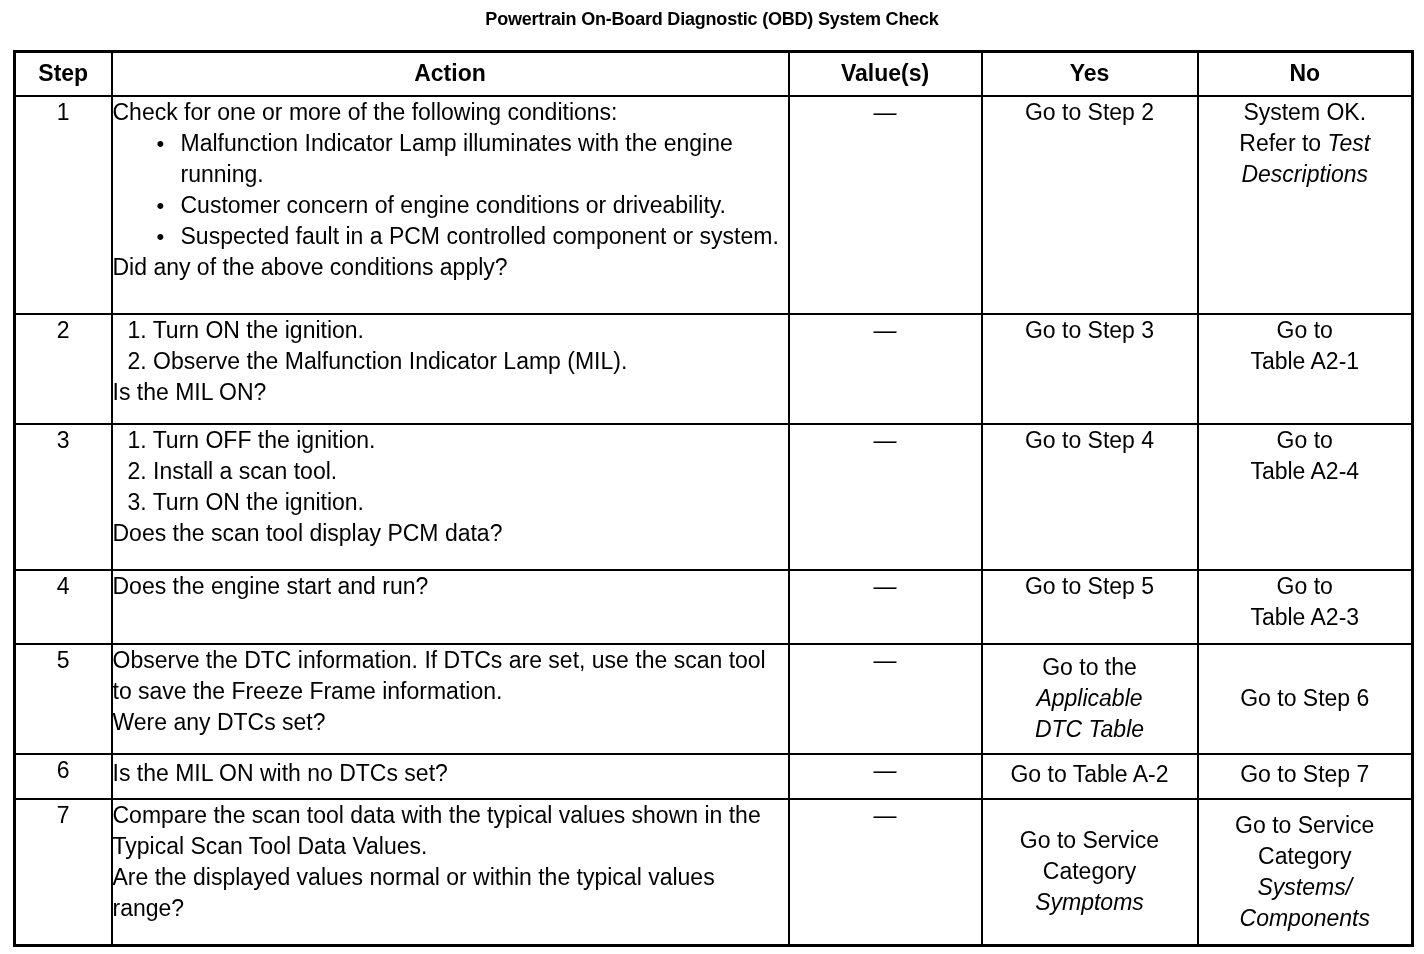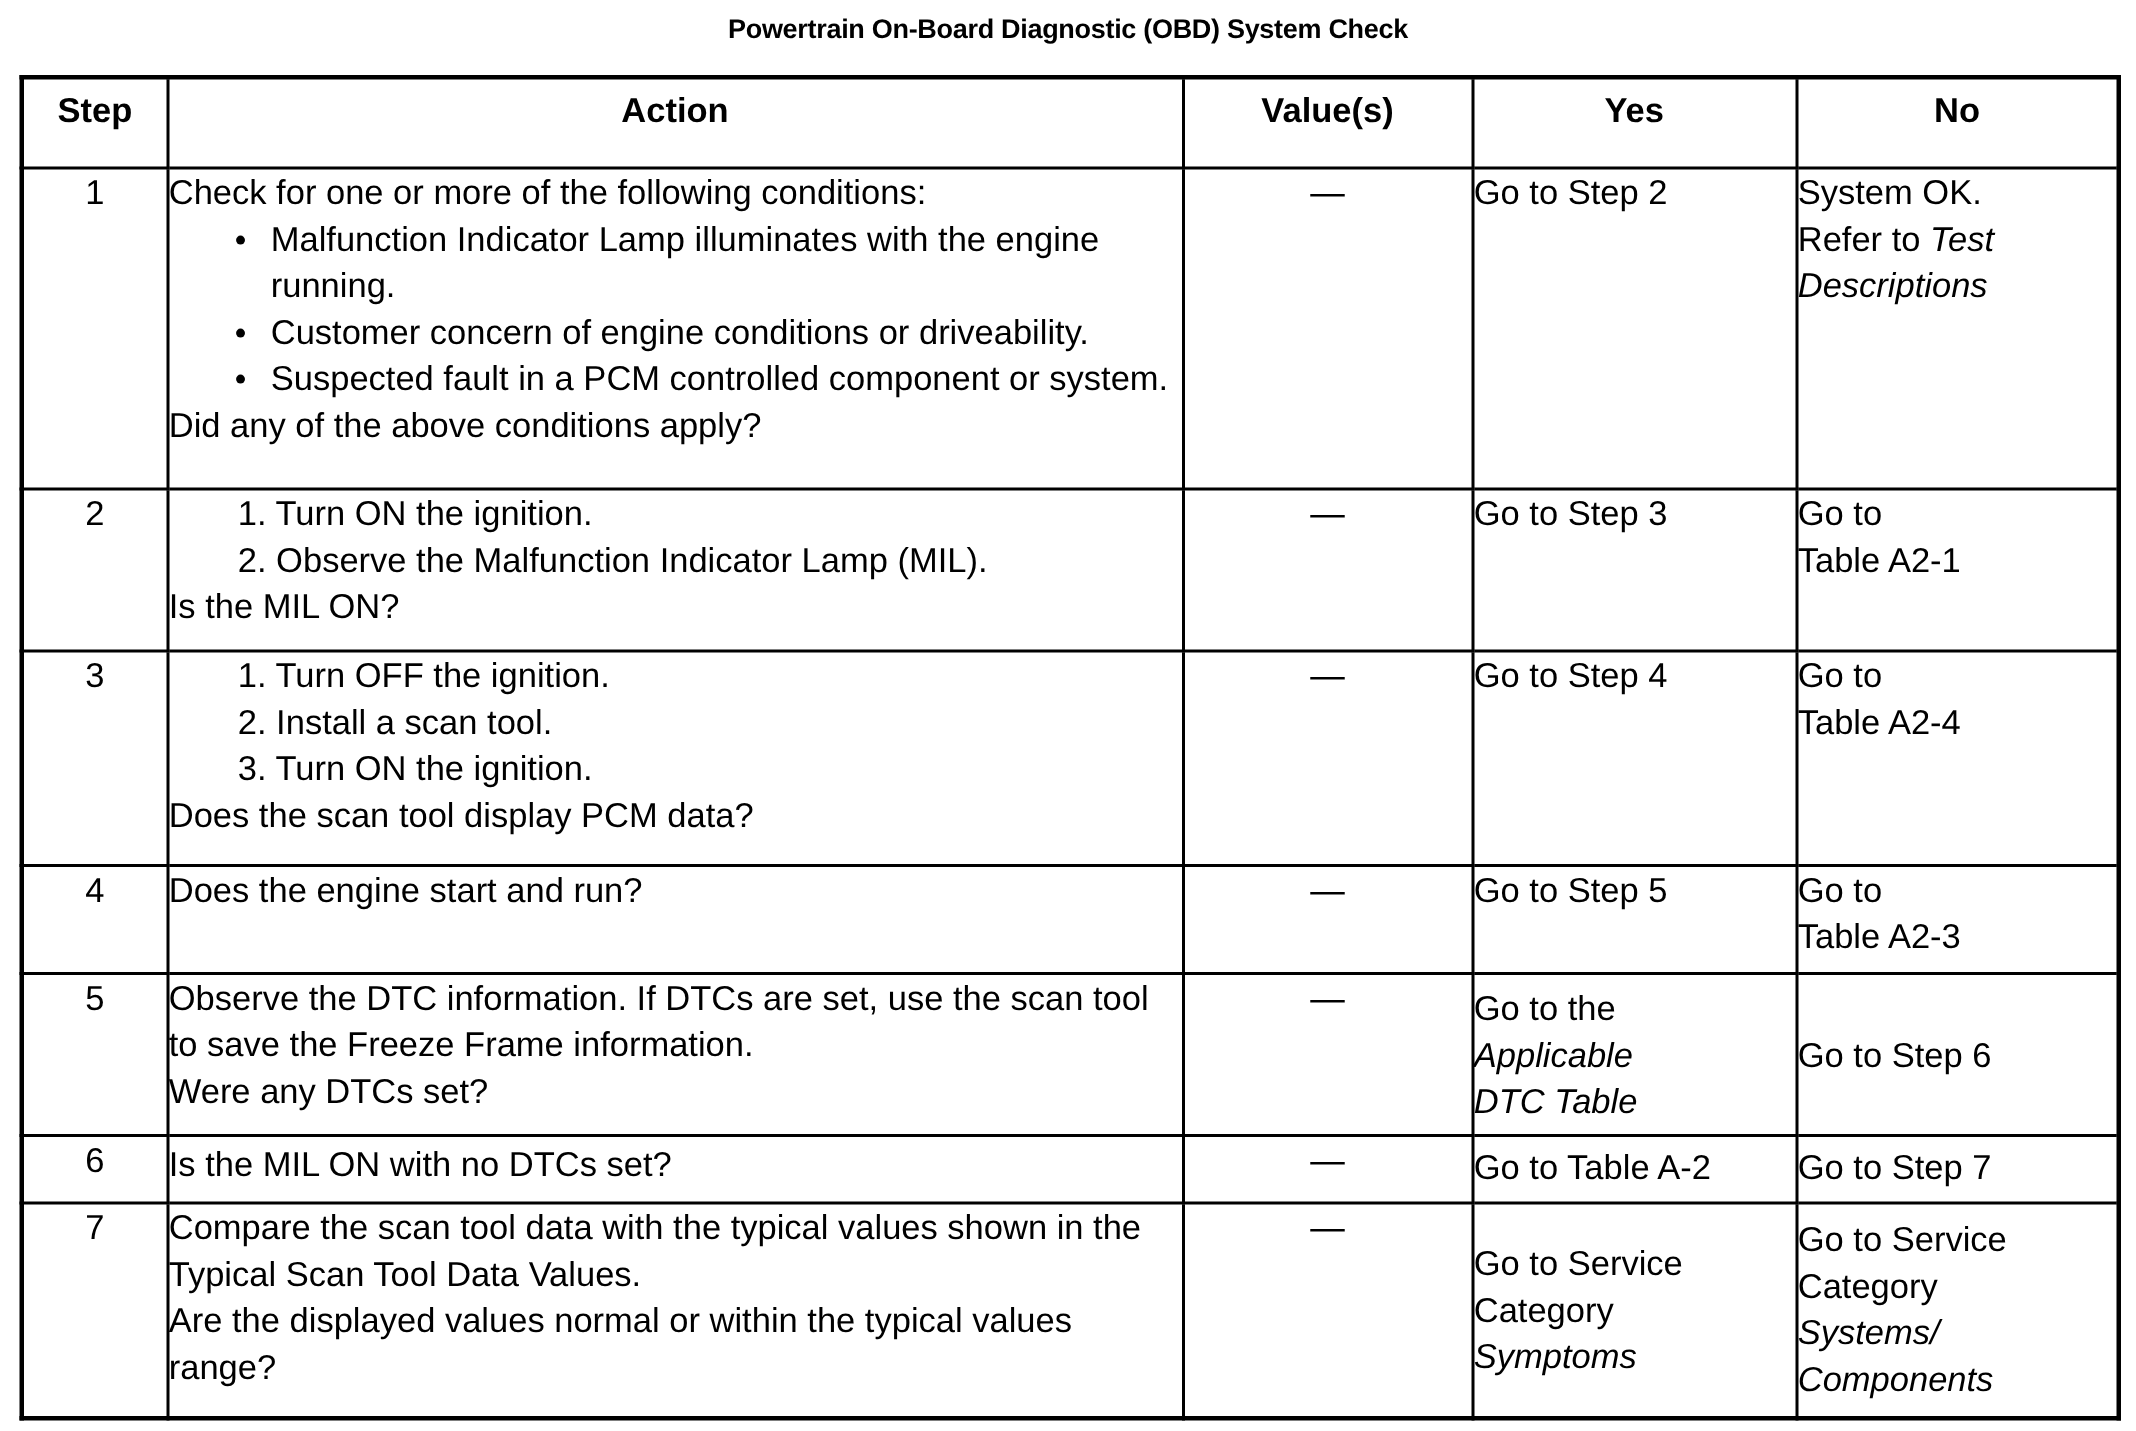--- a/index.html
+++ b/index.html
@@ -59,21 +59,21 @@
     vertical-align: top;
     font-size: 23px;
     line-height: 31px;
   }
   table.obd thead th {
     text-align: center;
     font-weight: bold;
     font-size: 23px;
     height: 36px;
     vertical-align: middle;
-    padding: 2px 0 20px 0;
+    padding: 2px 0 4px 0;
   }
   
   td.step-cell {
     text-align: center;
     vertical-align: middle;
     font-size: 23px;
     font-weight: normal;
   }
   
   td.action-cell {
@@ -100,34 +100,35 @@
   ul.bullets li .bullet-dot {
     position: absolute;
     left: 4px;
     top: 0px;
     font-size: 22px;
     line-height: 31px;
   }
   ol.steps {
     list-style: none;
     margin: 0;
-    padding: 0 0 0 46px;
+    padding: 0 0 0 15px;
     counter-reset: none;
   }
   ol.steps li {
     margin: 0;
   }
   
   td.value-cell {
     text-align: center;
     vertical-align: middle;
     font-size: 24px;
   }
   
   td.branch-cell {
+    text-align: center;
     vertical-align: bottom;
     padding: 4px 6px 5px 6px;
   }
   td.branch-cell.mid {
     vertical-align: middle;
   }
   td.branch-cell .ln { display: block; }
   .ital { font-style: italic; }
   .compact-row td { line-height: 30px; }
   .compact-row td.action-cell { padding-top: 3px; padding-bottom: 3px; margin-top: 38px; }

